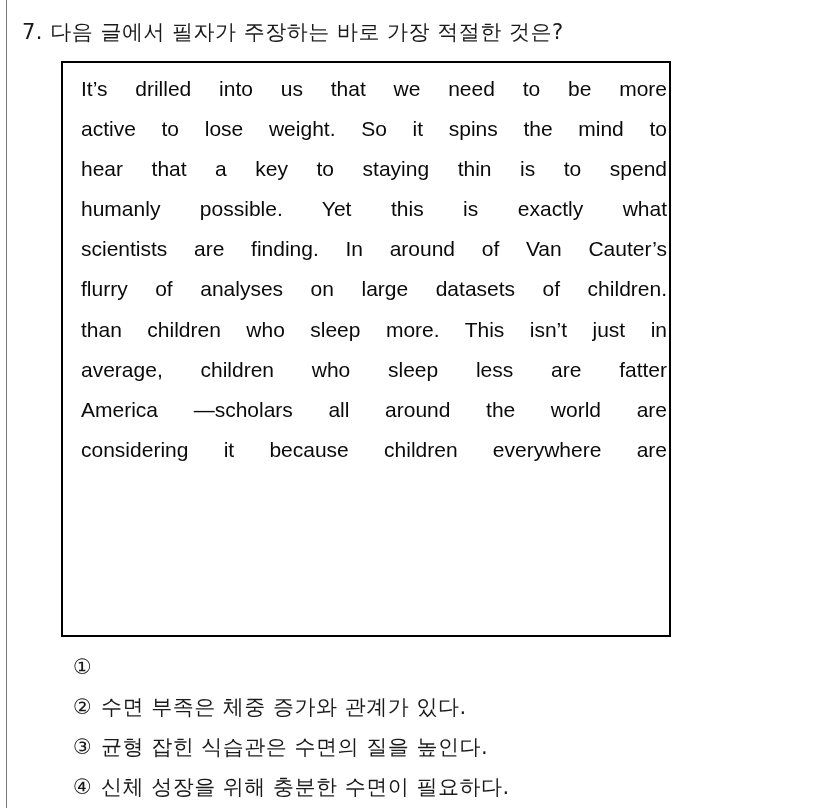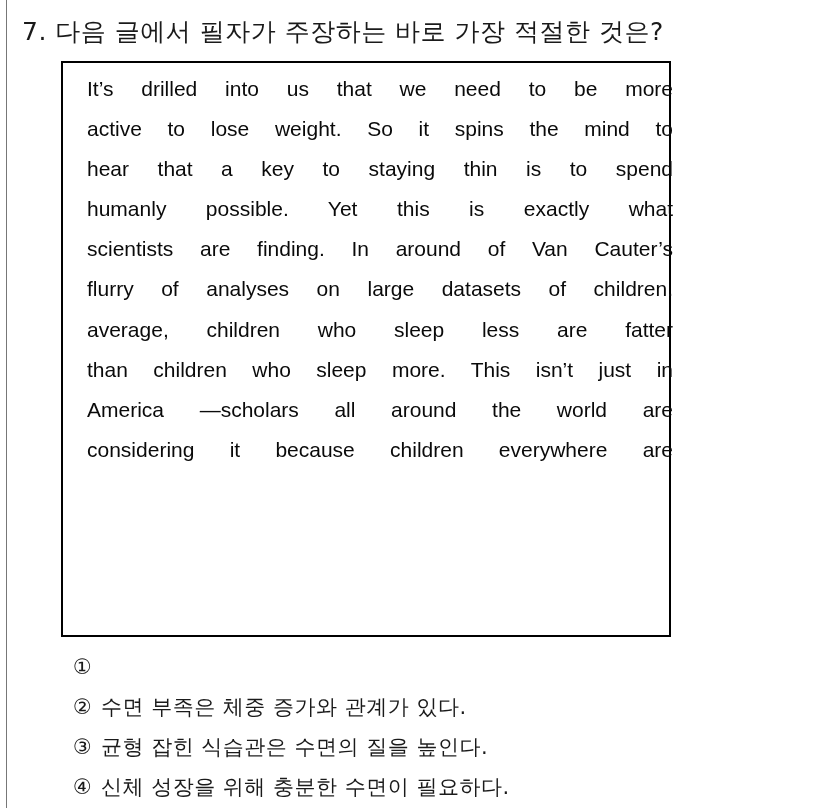--- a/index.html
+++ b/index.html
@@ -20,38 +20,38 @@
       left: 6px;
       top: 0;
       width: 1px;
       height: 808px;
       background: #777777;
     }
     .question-title {
       position: absolute;
       left: 22px;
       top: 17px;
-      font-size: 25px;
+      font-size: 21px;
       line-height: 30px;
       letter-spacing: 0.5px;
       white-space: nowrap;
       color: #1a1a1a;
     }
     .passage-box {
       position: absolute;
       left: 61px;
       top: 61px;
       width: 606px;
       height: 572px;
       border: 2px solid #000000;
       box-sizing: content-box;
     }
     .passage-text {
       position: absolute;
-      left: 24px;
+      left: 18px;
       top: 9px;
       width: 586px;
     }
     .passage-line {
       display: block;
       height: 40.1px;
       line-height: 34px;
       font-size: 21px;
       font-family: "Liberation Sans", "DejaVu Sans", sans-serif;
       text-align: justify;
@@ -91,22 +91,22 @@
 <div class="question-title">7. 다음 글에서 필자가 주장하는 바로 가장 적절한 것은?</div>
 
 <div class="passage-box">
   <div class="passage-text">
     <span class="passage-line">It’s drilled into us that we need to be more</span>
     <span class="passage-line">active to lose weight. So it spins the mind to</span>
     <span class="passage-line">hear that a key to staying thin is to spend</span>
     <span class="passage-line">humanly possible. Yet this is exactly what</span>
     <span class="passage-line">scientists are finding. In around of Van Cauter’s</span>
     <span class="passage-line">flurry of analyses on large datasets of children.</span>
+    <span class="passage-line">than children who sleep more. This isn’t just in</span>
     <span class="passage-line">average, children who sleep less are fatter</span>
-    <span class="passage-line">than children who sleep more. This isn’t just in</span>
     <span class="passage-line">America —scholars all around the world are</span>
     <span class="passage-line">considering it because children everywhere are</span>
   </div>
 </div>
 
 <div class="options">
   <div class="option">
     <span class="option-num">①</span>
   </div>
   <div class="option">

